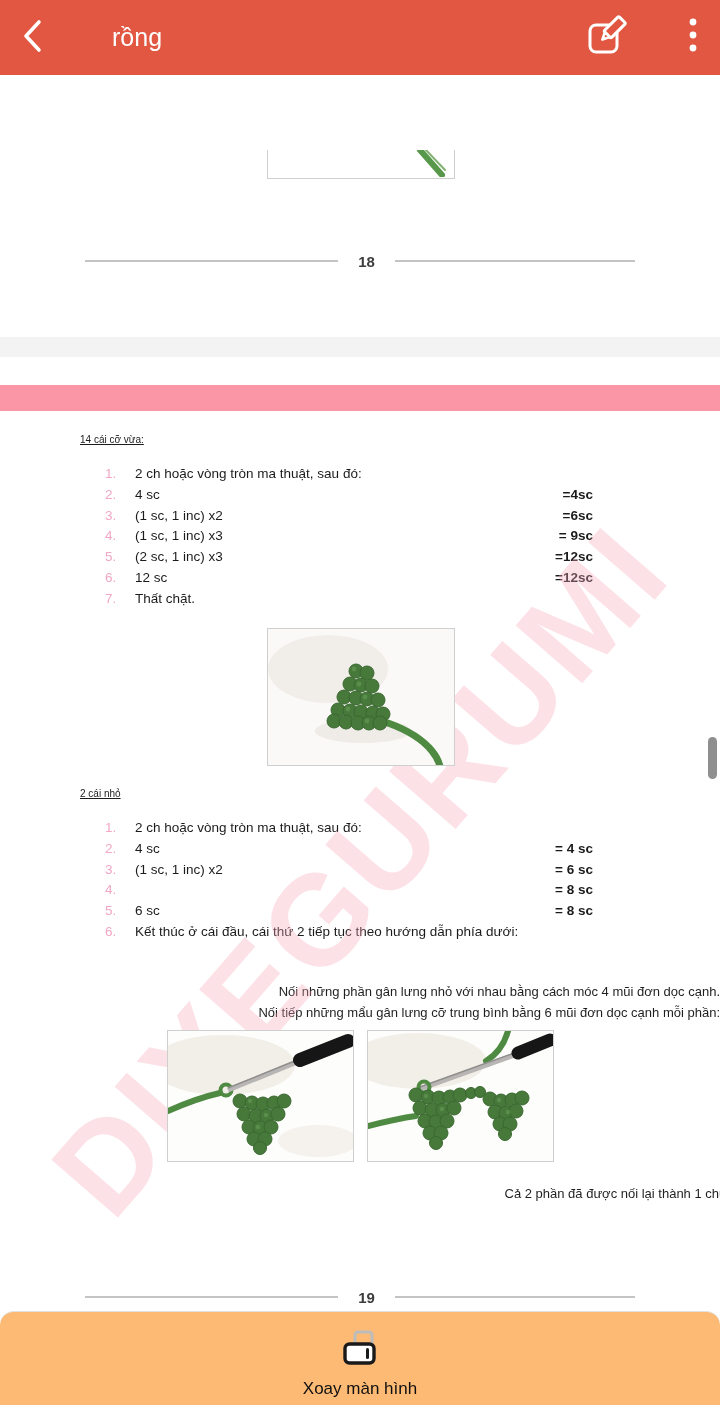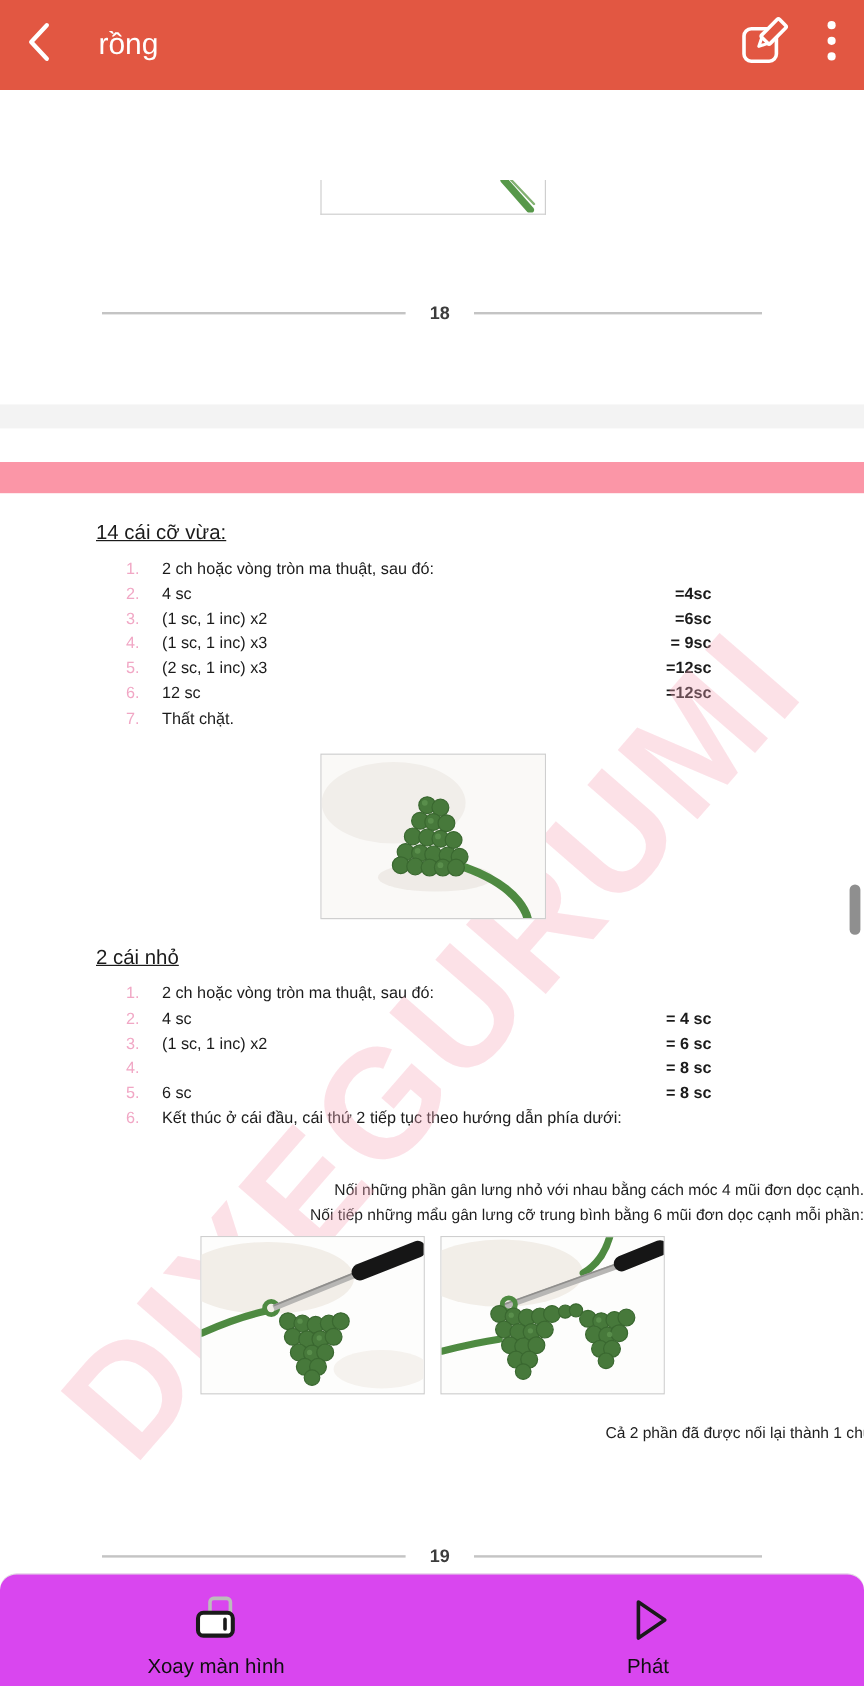--- a/index.html
+++ b/index.html
@@ -1,42 +1,42 @@
 <!DOCTYPE html>
 <html><head>
 <meta charset="utf-8">
 <style>
   html,body{margin:0;padding:0;background:#fff;}
   .screen{position:relative;width:720px;height:1405px;background:#fff;overflow:hidden;
           font-family:"Liberation Sans",sans-serif;color:#1b1b1b;}
 
   
   .appbar{position:absolute;left:0;top:0;width:720px;height:75px;background:#E25742;
-          display:flex;align-items:center;z-index:30;}
+          display:flex;align-items:center;z-index:30;gap:30px;}
   .appbar .backbtn{width:64px;height:75px;display:flex;align-items:center;justify-content:center;cursor:pointer;}
   .appbar .title{color:#fff;font-size:25px;margin-left:18px;font-weight:400;}
   .appbar .spacer{flex:1;}
   .iconbtn{width:62px;height:75px;display:flex;align-items:center;justify-content:center;cursor:pointer;}
 
   
   .docarea{position:absolute;left:0;top:75px;width:720px;height:1236px;background:#fff;z-index:1;}
   .gap-gray{position:absolute;left:0;top:262px;width:720px;height:20px;background:#f3f3f3;}
   .band-pink{position:absolute;left:0;top:310px;width:720px;height:26px;background:#FB96A7;}
 
   .img-frag{position:absolute;left:267px;top:75px;width:188px;height:29px;background:#fff;
             border:1px solid #cfcfcf;border-top:none;box-sizing:border-box;}
 
   .pagefoot{position:absolute;left:0;width:720px;height:20px;display:flex;align-items:center;}
   .pagefoot .ln1{width:253px;height:2px;background:#c4c4c4;margin-left:85px;}
   .pagefoot .pnum{width:57px;text-align:center;font-size:15px;font-weight:700;color:#3c3c3c;}
   .pagefoot .ln2{width:240px;height:2px;background:#c4c4c4;}
   .foot18{top:176px;}
   .foot19{top:1212px;}
 
-  .sec-head{position:absolute;left:80px;font-size:17px;text-decoration:underline;color:#1b1b1b;}
+  .sec-head{position:absolute;left:80px;font-size:10px;text-decoration:underline;color:#1b1b1b;}
   .head1{top:359px;}
   .head2{top:713px;}
 
   .steps{position:absolute;left:0;width:720px;}
   .steps1{top:389px;}
   .steps2{top:743px;}
   .step{display:flex;padding-left:105px;padding-right:127px;font-size:13.5px;line-height:20.8px;}
   .step .num{width:30px;flex:none;color:#F1A7C5;}
   .step .txt{flex:1;max-width:430px;}
   .step .res{margin-left:auto;text-align:right;white-space:pre;font-weight:bold;}
@@ -52,21 +52,21 @@
 
   
   .wm-clip{position:absolute;left:0;top:336px;width:720px;height:965px;overflow:hidden;pointer-events:none;z-index:1;}
   .wm{position:absolute;left:360px;top:460px;transform:translate(-50%,-50%) rotate(-49deg);
       font-size:128px;font-weight:700;letter-spacing:4px;color:#F7A8BB;opacity:0.34;white-space:nowrap;}
 
   
   .scrollthumb{position:absolute;right:3px;top:737px;width:9px;height:42px;background:#8f8f8f;border-radius:5px;z-index:40;}
 
   
-  .toolbar{position:absolute;left:0;top:1311px;width:720px;height:94px;background:#d946ef;
+  .toolbar{position:absolute;left:0;top:1311px;width:720px;height:94px;background:#fdba74;
            border-top:1px solid #e2e2e2;border-radius:14px 14px 0 0;display:flex;z-index:30;}
   .tool{flex:1;display:flex;flex-direction:column;align-items:center;justify-content:flex-end;
         padding-bottom:7px;cursor:pointer;}
   .tool .ticon{height:48px;display:flex;align-items:center;justify-content:center;margin-bottom:5px;}
   .tool .tlabel{font-size:17px;color:#0f0f0f;}
 </style>
 </head>
 <body>
 
 <div class="screen">
@@ -337,23 +337,15 @@
     <div class="tool">
       <div class="ticon">
         <svg width="46" height="46" viewBox="0 0 46 46">
           <rect x="18" y="5" width="17" height="16" rx="3" fill="none" stroke="#bcbcbc" stroke-width="3"></rect>
           <rect x="8" y="17" width="29" height="19" rx="4.5" fill="#fff" stroke="#1a1a1a" stroke-width="3.4"></rect>
           <line x1="30.5" y1="22.5" x2="30.5" y2="30.5" stroke="#1a1a1a" stroke-width="3" stroke-linecap="round"></line>
         </svg>
       </div>
       <div class="tlabel">Xoay màn hình</div>
     </div>
-    <div class="tool">
-      <div class="ticon">
-        <svg width="46" height="46" viewBox="0 0 46 46">
-          <polygon points="15,8 37,23 15,38" fill="none" stroke="#1a1a1a" stroke-width="3" stroke-linejoin="round"></polygon>
-        </svg>
-      </div>
-      <div class="tlabel">Phát</div>
-    </div>
   </div>
 
 </div>
 
 </body></html>

